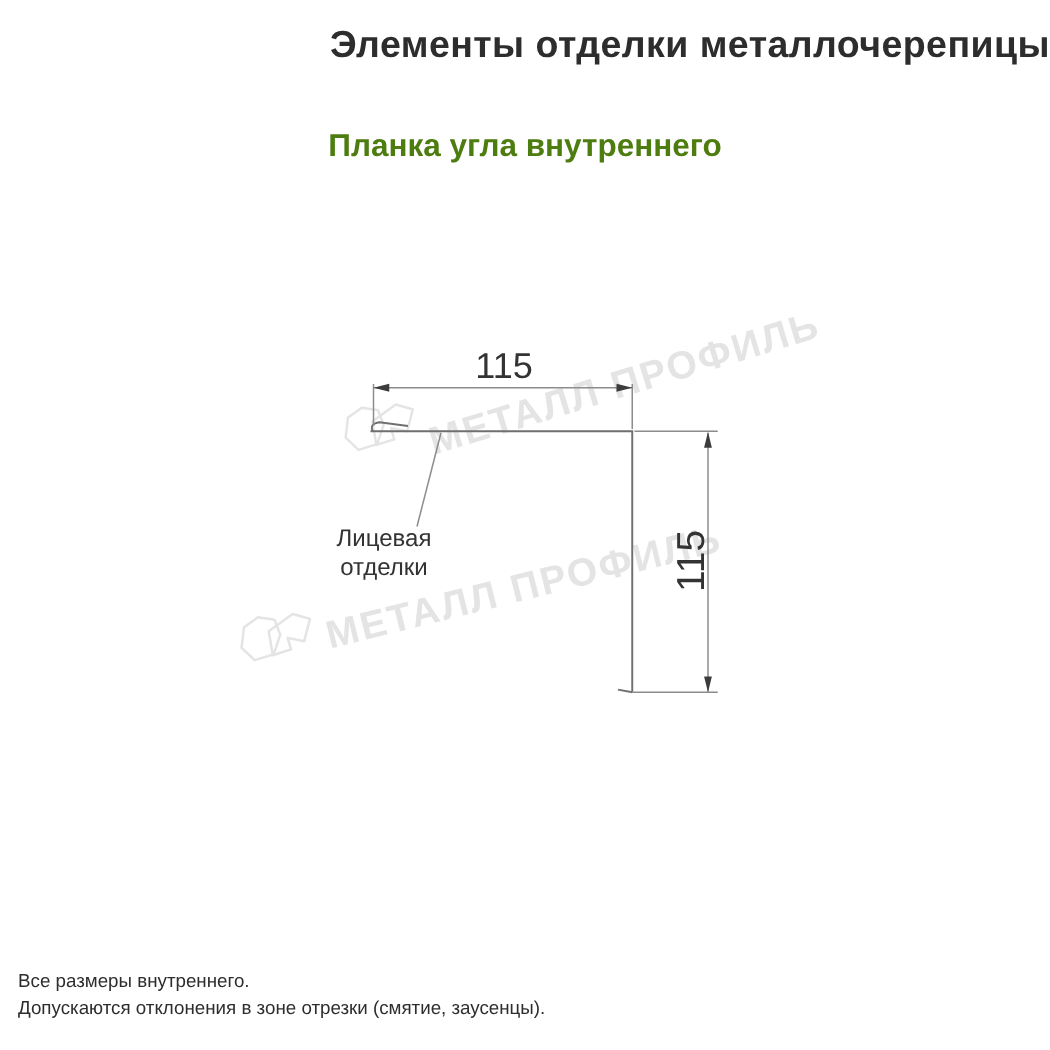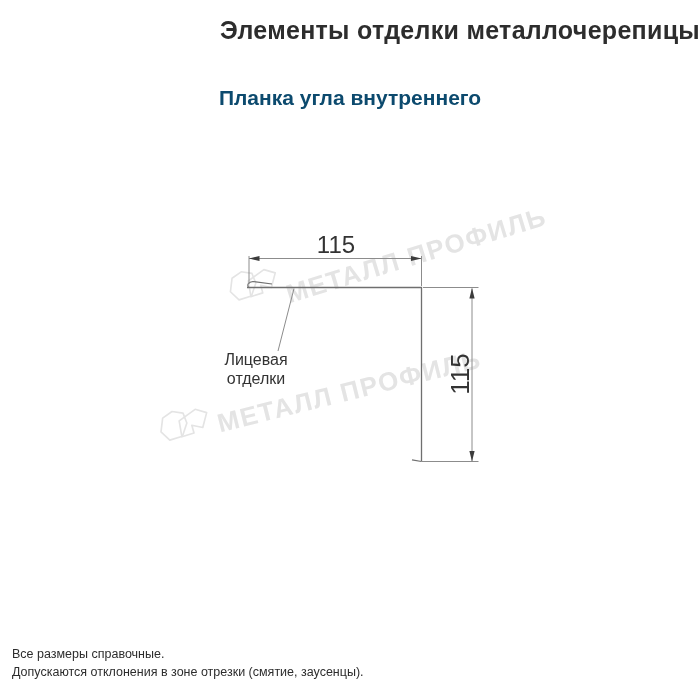--- a/index.html
+++ b/index.html
@@ -6,21 +6,21 @@
   .page{
     position:relative;width:700px;height:700px;background:#ffffff;
     font-family:"Liberation Sans", sans-serif;overflow:hidden;
   }
   .title{
     position:absolute;top:16px;left:0;width:700px;text-align:right;
     font-size:25px;font-weight:bold;color:#2d2d2d;letter-spacing:.3px;
   }
   .subtitle{
     position:absolute;top:83px;left:0;width:700px;text-align:center;
-    font-size:21px;font-weight:bold;color:#0c4a6e;line-height:29px;
+    font-size:21px;font-weight:bold;color:#4d7c0f;line-height:29px;
   }
   .wm-text{
     position:absolute;white-space:nowrap;font-weight:bold;font-size:26px;
     letter-spacing:1.5px;color:#e4e4e4;user-select:none;
   }
   .wm-text.wm1{left:281px;top:240px;transform:rotate(-17deg);}
   .wm-text.wm2{left:214px;top:376px;transform:rotate(-14deg);}
   .wm-logo{position:absolute;}
   .wm-logo.wm1{left:225px;top:266px;}
   .wm-logo.wm2{left:155px;top:406px;}
@@ -92,17 +92,17 @@
 
   <div class="dim-top">115</div>
   <div class="dim-right">115</div>
 
   <div class="face-label">
     <div>Лицевая</div>
     <div>отделки</div>
   </div>
 
   <div class="footer">
-    <div>Все размеры справочные.</div>
+    <div>Все размеры внутреннего.</div>
     <div>Допускаются отклонения в зоне отрезки (смятие, заусенцы).</div>
   </div>
 
 </div>
 
 </body></html>

